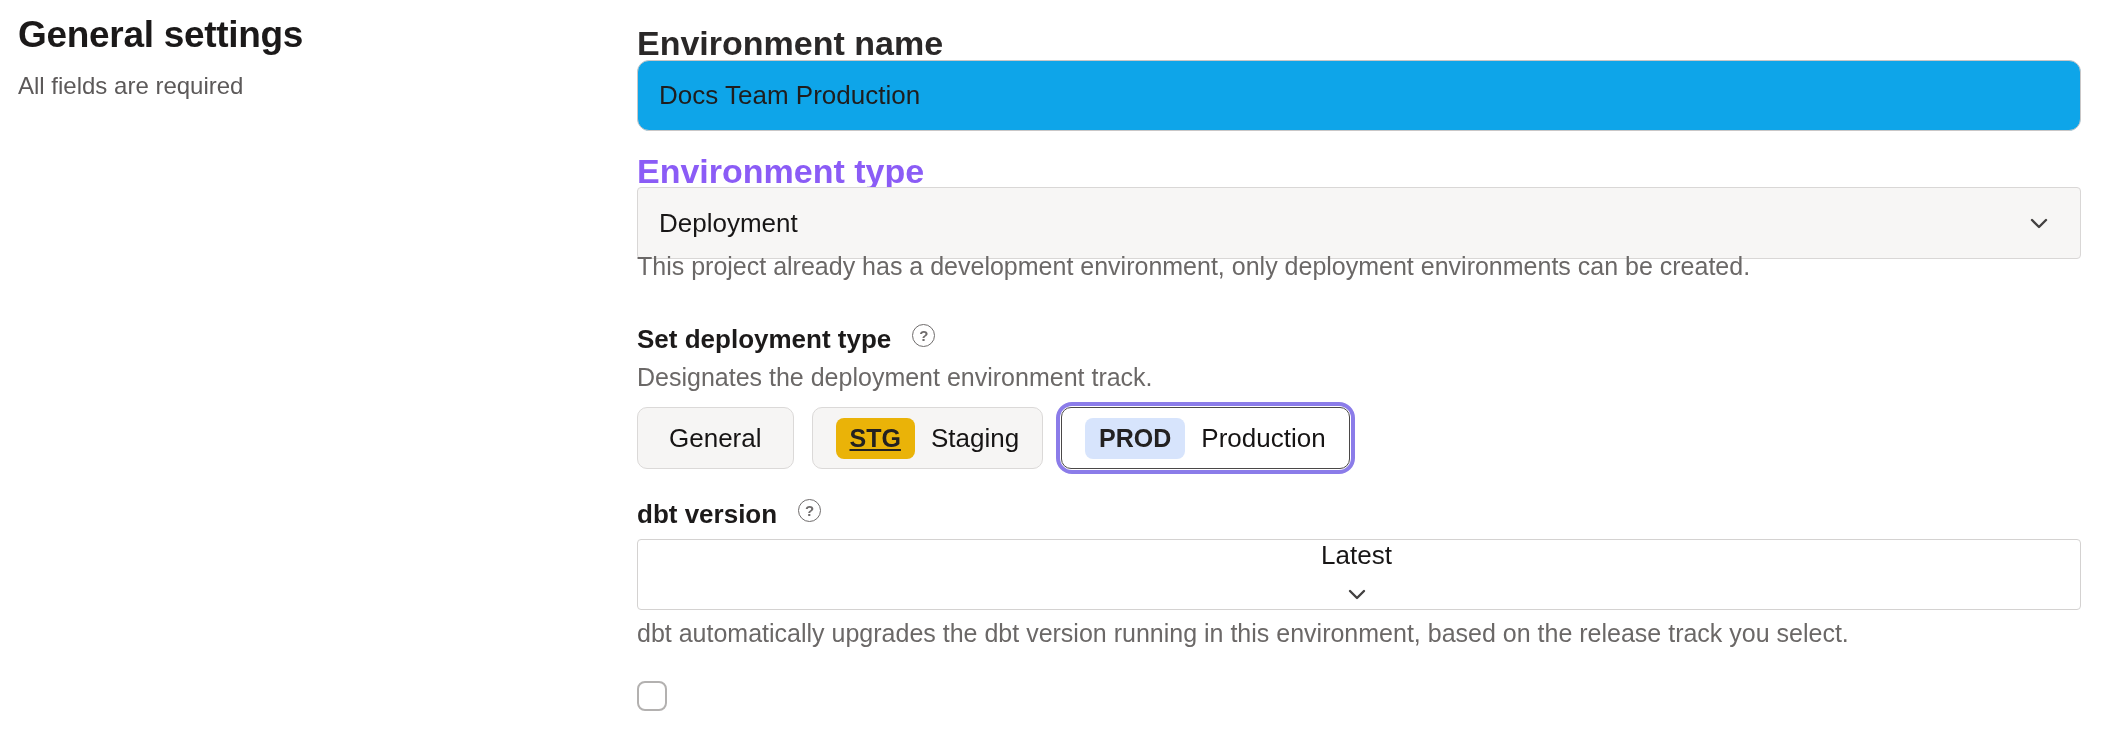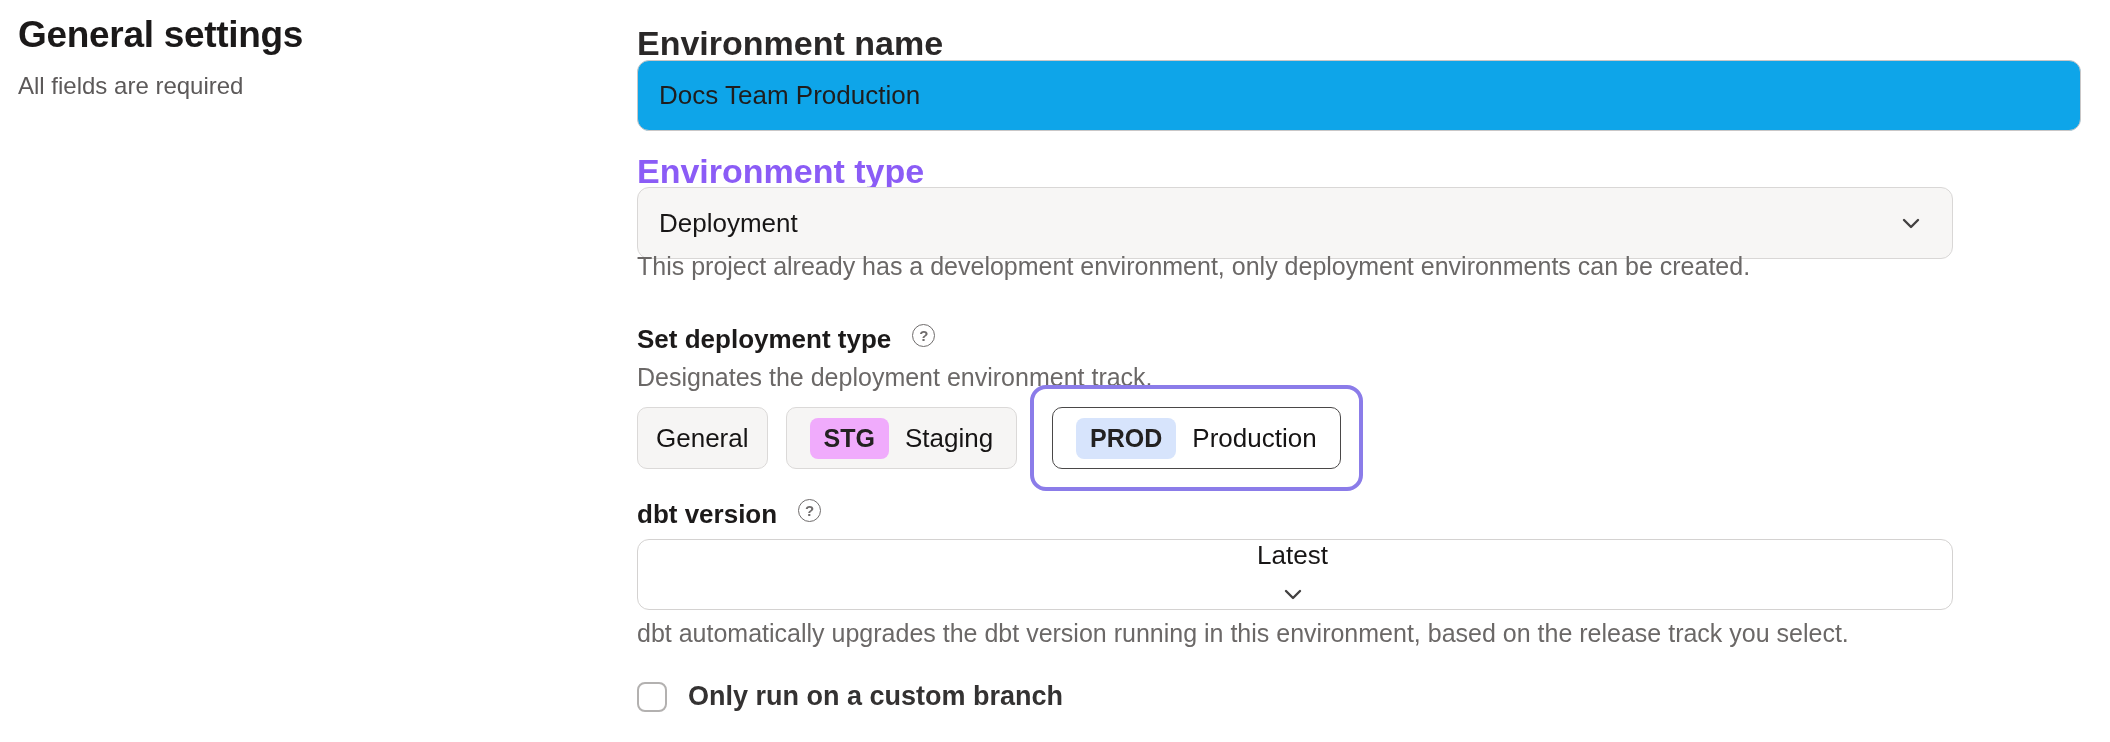--- a/index.html
+++ b/index.html
@@ -33,22 +33,22 @@
 
   .text-input {
     width: 1444px; height: 71px;
     border: 1.5px solid #c9c7c7; border-radius: 12px;
     background: #0ea5e9;
     font-family: inherit; font-size: 26px; color: #1f1d1d;
     padding: 0 21px; outline: none;
   }
 
   .select {
-    width: 1316px; height: 72px;
-    border: 1.5px solid #d4d2d1; border-radius: 12px;
+    width: 1444px; height: 72px;
+    border: 1.5px solid #d4d2d1; border-radius: 4px;
     background: #ffffff;
     display: flex; align-items: center; justify-content: space-between;
     padding: 0 26px 0 21px;
     font-size: 26px; color: #181616;
     cursor: pointer;
   }
   .select.muted { background: #f7f6f5; border-color: #d9d7d6; }
   .chevron { width: 30px; height: 30px; display: inline-block; flex: 0 0 auto; }
 
   .label-row { display: flex; align-items: flex-start; gap: 21px; }
@@ -64,26 +64,26 @@
     height: 62px; background: #f6f5f4;
     border: 1.5px solid #dbd9d8; border-radius: 10px;
     display: flex; align-items: center;
     font-size: 26px; color: #161414; cursor: pointer;
   }
   .seg-btn .btn-inner { display: flex; align-items: center; gap: 16px; }
   .seg-badge {
     border-radius: 8px; padding: 6px 14px;
     font-size: 25px; font-weight: 700; color: #232121;
   }
-  .badge-gray { background: #f0abfc; }
+  .badge-gray { background: #eab308; text-decoration: underline; }
   .badge-blue { background: #d7e4fc; }
-  .seg-general { padding: 0 18px; margin-right: 18px; }
+  .seg-general { padding: 0 31px; margin-right: 18px; }
   .seg-staging { padding: 0 23px; margin-right: 13px; }
   .seg-selected-ring {
-    border: 4.5px solid #8b7ce9; border-radius: 16px; padding: 18px;
+    border: 4.5px solid #8b7ce9; border-radius: 16px; padding: 1px;
     background: #ffffff; cursor: pointer;
   }
   .seg-selected-ring .seg-btn {
     background: #ffffff; border: 1.5px solid #4a4848; margin: 0;
     padding: 0 23px;
   }
 
   
   .checkbox-row { display: flex; align-items: center; }
   .checkbox-box {
@@ -151,17 +151,16 @@
       <span class="chevron">
         <svg viewBox="0 0 30 30" width="30" height="30">
             <polyline points="8,12 15,19 22,12" fill="none" stroke="#434141" stroke-width="2.4" stroke-linecap="round" stroke-linejoin="round"></polyline>
           </svg>
       </span>
     </div>
     <div class="abs helper-text" style="top:619px;">dbt automatically upgrades the dbt version running in this environment, based on the release track you select.</div>
 
     <div class="abs checkbox-row" style="top:681px;">
       <span class="checkbox-box"></span>
-      <span class="checkbox-label">Only run on a custom branch</span>
     </div>
 
   </div>
 </div>
 
 </body></html>

